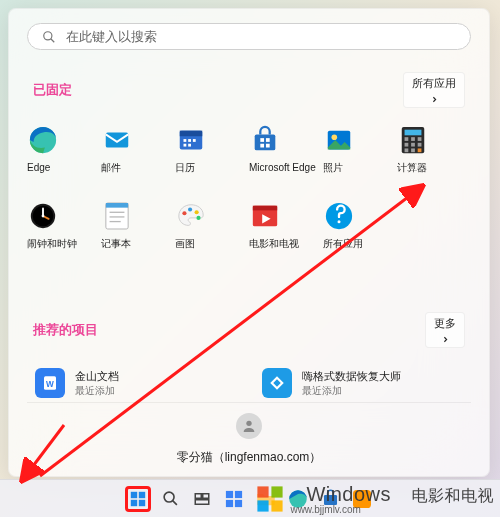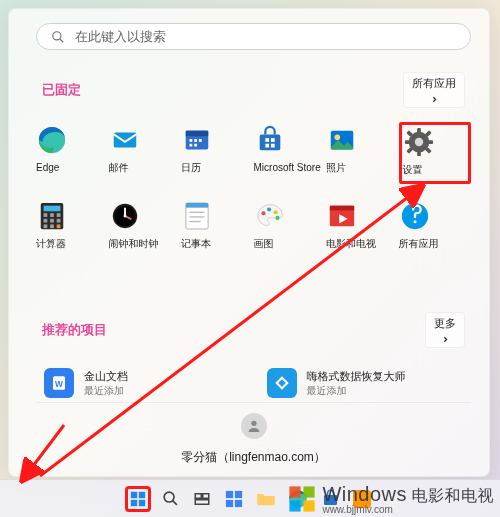--- a/index.html
+++ b/index.html
@@ -16,21 +16,21 @@
     top: 8px;
     left: 8px;
     right: 10px;
     bottom: 40px;
     background: rgba(255,255,255,0.72);
     backdrop-filter: blur(30px);
     border-radius: 8px;
     border: 1px solid rgba(0,0,0,0.05);
     display: flex;
     flex-direction: column;
-    padding: 14px 18px 0 27px;
+    padding: 14px 18px 0 18px;
     box-shadow: 0 4px 24px rgba(0,0,0,0.1);
   }
   .search-box {
     display: flex;
     align-items: center;
     background: #fff;
     border: 1px solid #d0d0d0;
     border-radius: 18px;
     height: 34px;
     padding: 0 14px;
@@ -163,21 +163,21 @@
   .watermark {
     position: absolute;
     right: 6px;
     bottom: 2px;
     display: flex;
     align-items: center;
     gap: 6px;
     color: #333;
     opacity: 0.92;
   }
-  .watermark .big { font-size: 20px; font-weight: 400; letter-spacing: 0.5px; }
+  .watermark .big { font-size: 20px; font-weight: 400; letter-spacing: 0.5px; margin-left: 16px; }
   .watermark .sub { font-size: 10px; color: #555; display:block; line-height:1; margin-top:-2px;}
 </style>
 </head>
 <body>
 
 <div class="start-menu">
 
   <div class="search-box">
     <svg width="14" height="14" viewBox="0 0 24 24" fill="none" stroke="#777" stroke-width="2">
       <circle cx="10" cy="10" r="7"></circle>
@@ -242,53 +242,34 @@
             <rect x="5" y="10" width="22" height="17" rx="2" fill="#2673c5"></rect>
             <path d="M11 10 V7 a5 5 0 0 1 10 0 V10" stroke="#2673c5" stroke-width="2.4" fill="none"></path>
             <g fill="#fff">
               <rect x="11" y="14" width="4" height="4"></rect>
               <rect x="17" y="14" width="4" height="4"></rect>
               <rect x="11" y="20" width="4" height="4"></rect>
               <rect x="17" y="20" width="4" height="4"></rect>
             </g>
           </svg>
       </span>
-      <span class="label">Microsoft Store</span>
+      <span class="label">Microsoft Edge</span>
     </div>
 
     <div class="app-tile">
       <span class="icon-wrap">
         <svg width="30" height="30" viewBox="0 0 32 32">
             <rect x="4" y="6" width="24" height="20" rx="2" fill="#0078d4"></rect>
             <circle cx="11" cy="13" r="3" fill="#ffd966"></circle>
             <path d="M4 24 L12 16 L18 22 L22 18 L28 24 V26 H4 Z" fill="#39a564"></path>
           </svg>
       </span>
       <span class="label">照片</span>
     </div>
 
-    <div class="app-tile highlight-box">
-      <span class="icon-wrap">
-        <svg width="30" height="30" viewBox="0 0 32 32">
-            <circle cx="16" cy="16" r="11" fill="#5a5a5a"></circle>
-            <circle cx="16" cy="16" r="4.5" fill="#d9d9d9"></circle>
-            <g fill="#5a5a5a">
-              <rect x="14" y="1" width="4" height="6" rx="1"></rect>
-              <rect x="14" y="25" width="4" height="6" rx="1"></rect>
-              <rect x="1" y="14" width="6" height="4" rx="1"></rect>
-              <rect x="25" y="14" width="6" height="4" rx="1"></rect>
-              <rect x="4" y="4" width="4" height="6" rx="1" transform="rotate(-45 6 7)"></rect>
-              <rect x="24" y="22" width="4" height="6" rx="1" transform="rotate(-45 26 25)"></rect>
-              <rect x="24" y="4" width="4" height="6" rx="1" transform="rotate(45 26 7)"></rect>
-              <rect x="4" y="22" width="4" height="6" rx="1" transform="rotate(45 6 25)"></rect>
-            </g>
-          </svg>
-      </span>
-      <span class="label">设置</span>
-    </div>
 
     <div class="app-tile">
       <span class="icon-wrap">
         <svg width="28" height="30" viewBox="0 0 28 32">
             <rect x="2" y="2" width="24" height="28" rx="2" fill="#2b2b2b"></rect>
             <rect x="5" y="5" width="18" height="6" fill="#43b6e8"></rect>
             <g fill="#9c9c9c">
               <rect x="5" y="13" width="4" height="4"></rect>
               <rect x="12" y="13" width="4" height="4"></rect>
               <rect x="19" y="13" width="4" height="4"></rect>

